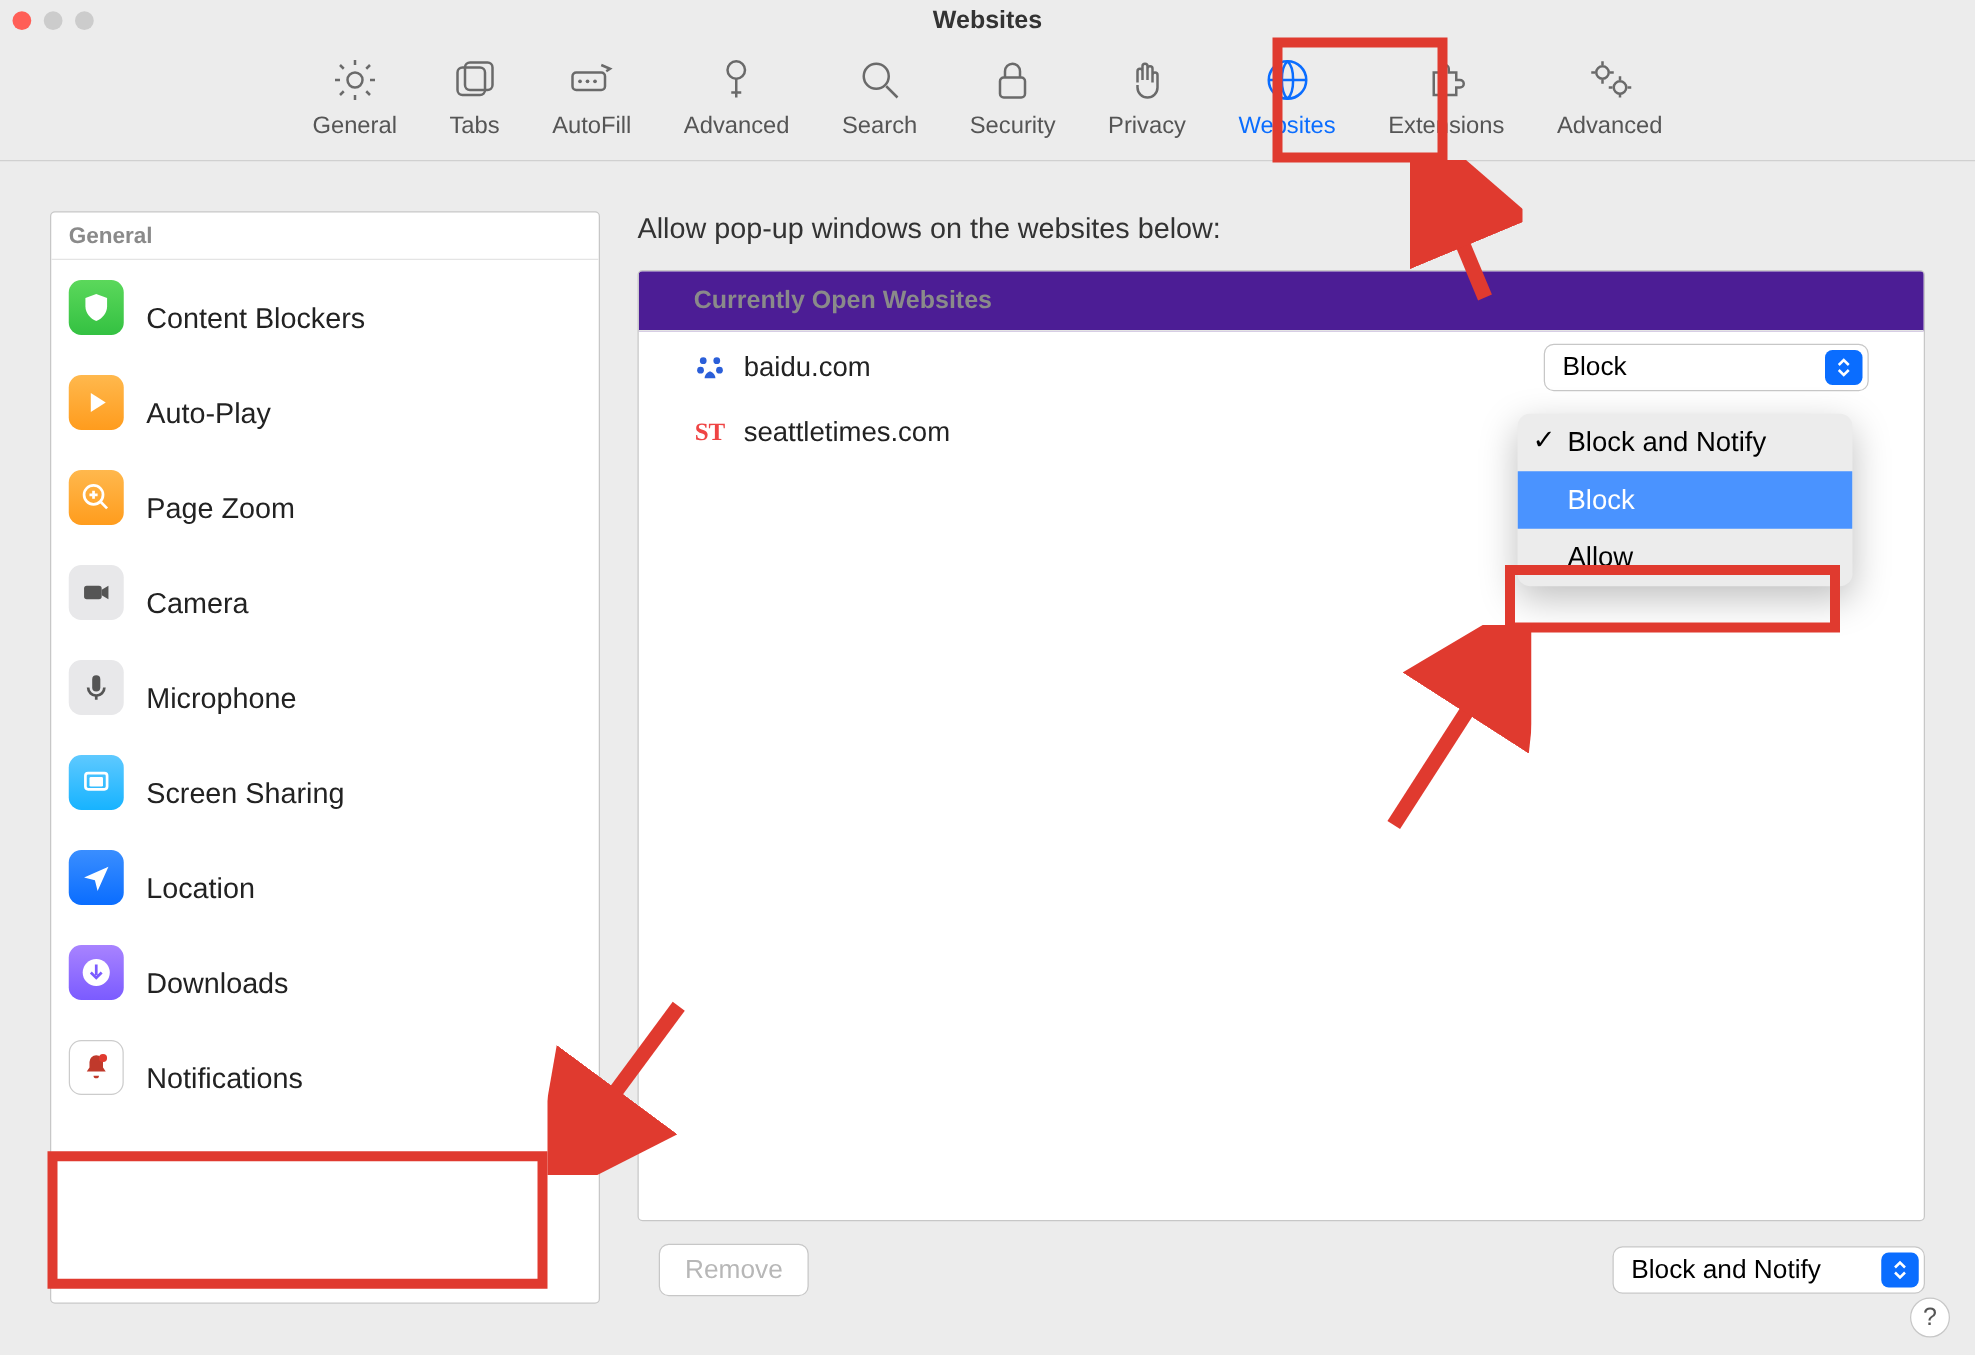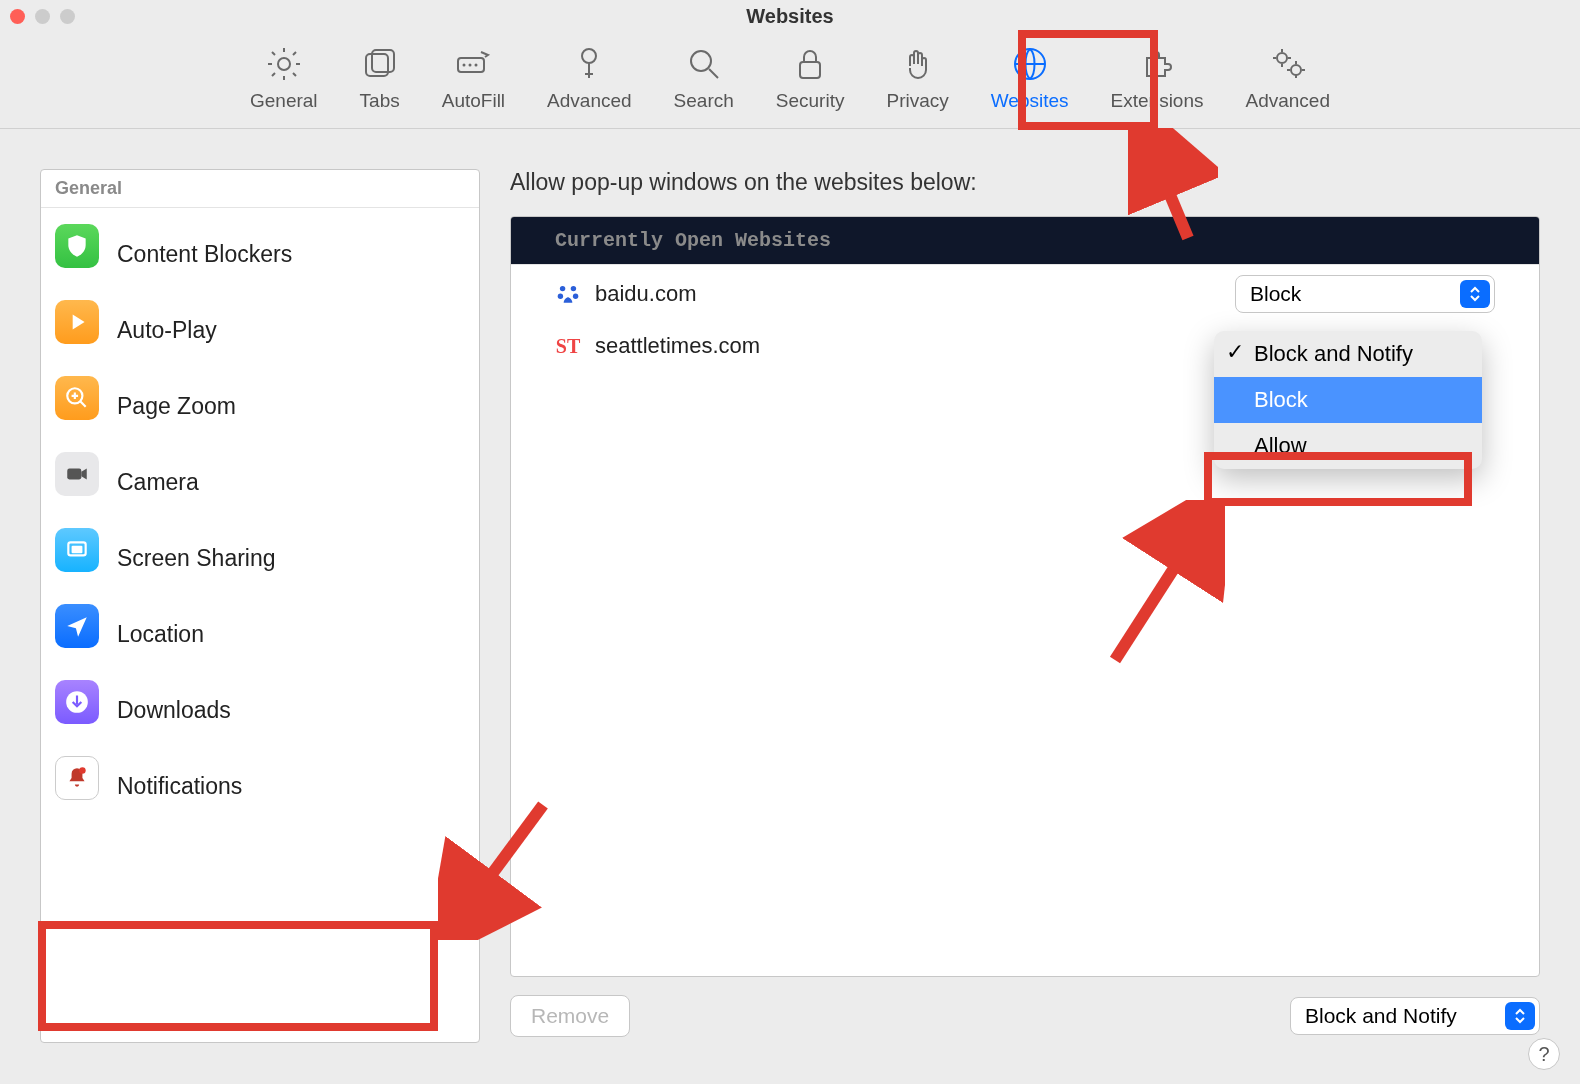--- a/index.html
+++ b/index.html
@@ -100,22 +100,21 @@
     position: relative;
   }
   .pane-title { font-size: 23px; color:#333; margin-bottom: 8px; }
   .table-box {
     flex:1; border:1px solid #c7c7c7; background:#fff; border-radius:4px;
     display:flex; flex-direction:column; overflow:hidden;
   }
   .table-header {
     font-size: 20px; font-weight:600; color:#8a8a8a;
     padding: 12px 44px; border-bottom:1px solid #e4e4e4;
-    background:#0f172a;
-    font-family:Liberation Mono, monospace;
+    background:#4c1d95;
   }
   .site-row {
     display:flex; align-items:center; justify-content:space-between;
     padding: 10px 44px;
   }
   .site-left { display:flex; align-items:center; gap:14px; font-size:22px; color:#222; }
   .favicon { width:26px; height:26px; display:flex; align-items:center; justify-content:center; }
   .select-pill {
     position:relative; min-width: 260px; height:38px;
     border:1px solid #c7c7c7; border-radius:8px;
@@ -146,21 +145,21 @@
   }
   .dropdown-item.hover { background:#4a93ff; color:#fff; }
 
   
   .footer-row {
     display:flex; align-items:center; justify-content:space-between;
     padding: 6px 0;
   }
   .remove-btn {
     border:1px solid #c7c7c7; background:#fff; border-radius:8px;
-    padding:8px 20px; font-size:21px; color:#b7b7b7; cursor:default;
+    padding:8px 20px; font-size:21px; color:#b7b7b7; cursor:default;margin-left:17px;
   }
   .footer-right { display:flex; align-items:center; gap:16px; font-size:22px; }
 
   .help-btn {
     position:absolute; right:20px; bottom:14px;
     width:32px; height:32px; border-radius:50%;
     background:#fff; border:1px solid #c7c7c7;
     display:flex; align-items:center; justify-content:center;
     font-size:20px; color:#555; cursor:pointer;
   }
@@ -293,20 +292,29 @@
         <span>Page Zoom</span>
       </div>
       <div class="sidebar-item">
         <div class="sb-icon ic-grey">
             <svg viewBox="0 0 24 24">
               <rect x="3" y="7" width="13" height="10" rx="2"></rect>
               <path d="M16 10l5-3v10l-5-3z"></path>
             </svg>
           </div>
         <span>Camera</span>
+      </div>
+      <div class="sidebar-item">
+        <div class="sb-icon ic-grey">
+            <svg viewBox="0 0 24 24">
+              <rect x="9" y="3" width="6" height="12" rx="3"></rect>
+              <path d="M6 12a6 6 0 0 0 12 0M12 18v3" stroke="#555" stroke-width="2" fill="none"></path>
+            </svg>
+          </div>
+        <span>Microphone</span>
       </div>
       <div class="sidebar-item">
         <div class="sb-icon ic-cyan">
             <svg viewBox="0 0 24 24">
               <rect x="4" y="5" width="16" height="12" rx="2" fill="none" stroke="#fff" stroke-width="2"></rect>
               <rect x="7" y="8" width="10" height="7" rx="1"></rect>
             </svg>
           </div>
         <span>Screen Sharing</span>
       </div>

